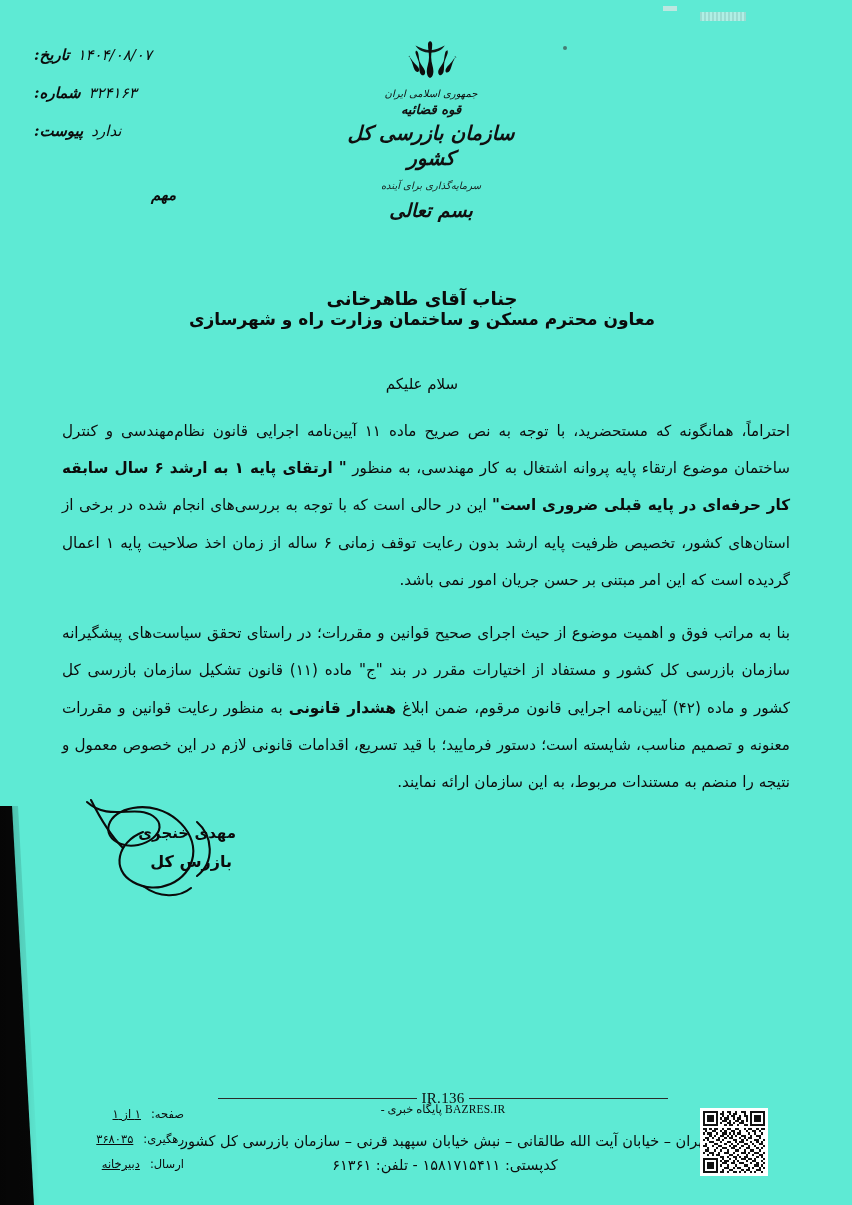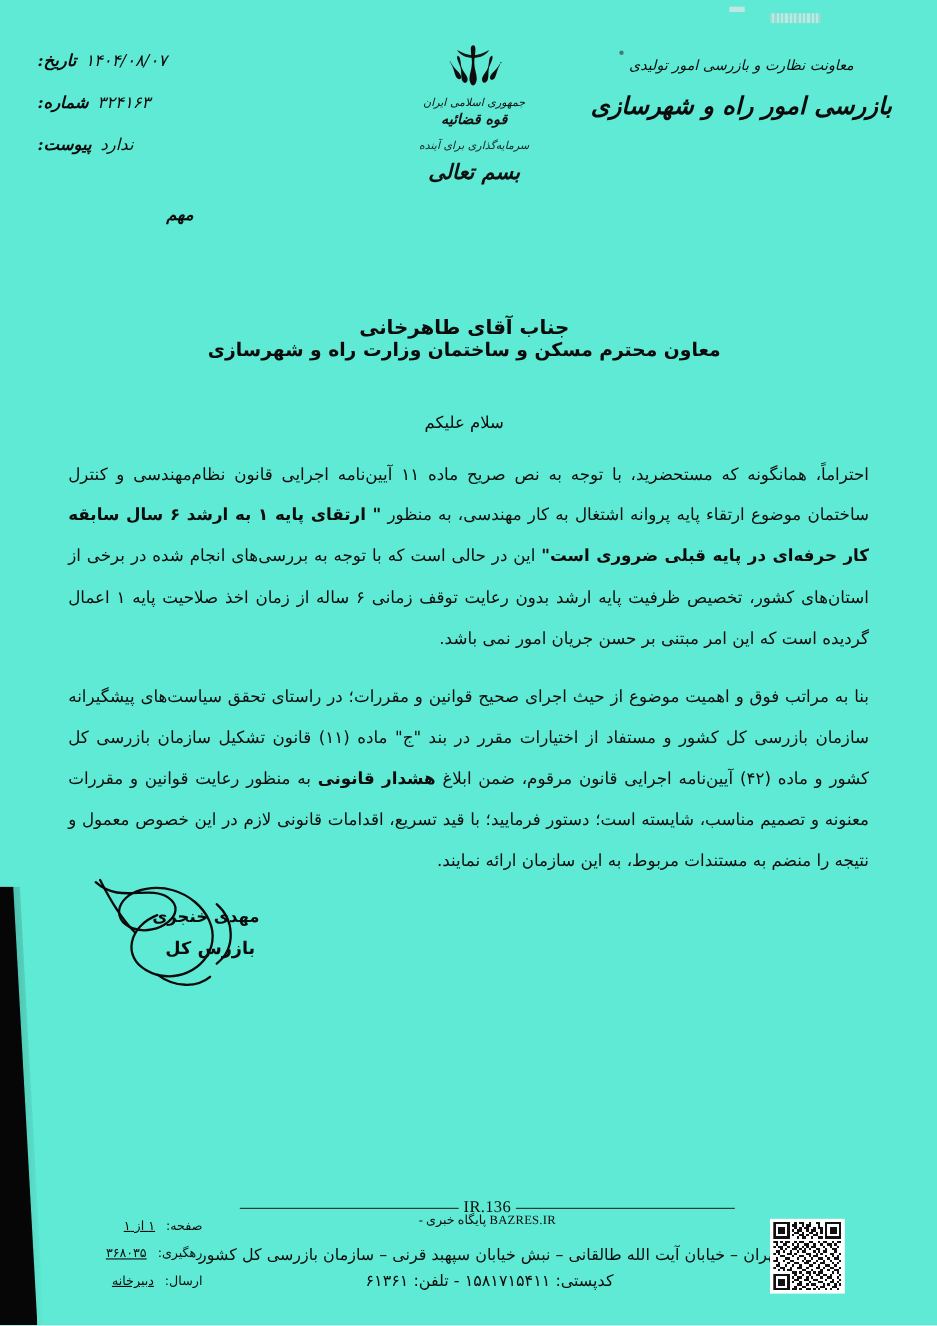--- a/index.html
+++ b/index.html
@@ -337,29 +337,26 @@
         <path d="M29 6 c1.6 0 2.4 1.6 2.4 4 0 5-1.2 9.4-1.2 14.6 0 6.4 2.6 11.4 2.6 16.2 0 4.4-2 7.6-3.8 7.6 -1.9 0-3.9-3.2-3.9-7.6 0-4.8 2.6-9.8 2.6-16.2 0-5.2-1.2-9.6-1.2-14.6 0-2.4 .9-4 2.5-4z"></path>
         <path d="M16 16 c1.4 0 2.3 1.3 2.3 3.3 0 3.6-1 6.6-1 9.6 0 4.4 2.9 8.5 2.9 12.4 0 2.6-1.5 4.6-3 4.6 -1.7 0-3.2-2-3.2-4.6 0-3.9 2.2-8 2.2-12.4 0-3-.8-6-.8-9.6 0-2 .7-3.3 2.1-3.3z" transform="rotate(-16 18 31)"></path>
         <path d="M44 16 c1.4 0 2.1 1.3 2.1 3.3 0 3.6-.8 6.6-.8 9.6 0 4.4 2.2 8.5 2.2 12.4 0 2.6-1.5 4.6-3.2 4.6 -1.5 0-3-2-3-4.6 0-3.9 2.9-8 2.9-12.4 0-3-1-6-1-9.6 0-2 .9-3.3 2.3-3.3z" transform="rotate(16 44 31)"></path>
         <path d="M8.5 22 c1.2 0 2 1.1 2 3 0 6 2.3 10.6 2.3 14.2 0 2.2-1.2 3.9-2.5 3.9 -1.4 0-2.6-1.7-2.6-3.9 0-3.6 2.2-8.2 2.2-14.2 0-1.9 .6-3 1.8-3z" transform="rotate(-30 10 33)"></path>
         <path d="M51.5 22 c1.2 0 1.8 1.1 1.8 3 0 6 2.2 10.6 2.2 14.2 0 2.2-1.2 3.9-2.6 3.9 -1.3 0-2.5-1.7-2.5-3.9 0-3.6 2.3-8.2 2.3-14.2 0-1.9 .8-3 1.9-3z" transform="rotate(30 52 33)"></path>
         <path d="M12 11 c6 3 11 5.5 17 5.5 6 0 11-2.5 17-5.5 -3 5-9 8.3-17 8.3 -8 0-14-3.3-17-8.3z" opacity=".95"></path>
       </g>
     </svg>
     <div class="lh-line lh-country">جمهوری اسلامی ایران</div>
     <div class="lh-line lh-branch">قوه قضائیه</div>
+    <div class="lh-line lh-org">سازمان بازرسی کل کشور</div>
     <div class="lh-line lh-slogan">سرمایه‌گذاری برای آینده</div>
     <div class="lh-line lh-basmala">بسم تعالی</div>
   </div>
 
   <div class="dept-dot"></div>
-  <div class="dept-block">
-    <div class="dept-sup">معاونت نظارت و بازرسی امور تولیدی</div>
-    <div class="dept-main">بازرسی امور راه و شهرسازی</div>
-  </div>
 
   <div class="addressee">
     <div class="addr-name">جناب آقای طاهرخانی</div>
     <div class="addr-title">معاون محترم مسکن و ساختمان وزارت راه و شهرسازی</div>
   </div>
 
   <div class="greeting">سلام علیکم</div>
 
   <div class="body-text">
     <p class="para"><span>احتراماً، همانگونه که مستحضرید، با توجه به نص صریح ماده ۱۱ آیین‌نامه اجرایی قانون نظام‌مهندسی و کنترل ساختمان موضوع ارتقاء پایه پروانه اشتغال به کار مهندسی، به منظور </span><span class="bold-q">" ارتقای پایه ۱ به ارشد ۶ سال سابقه کار حرفه‌ای در پایه قبلی ضروری است"</span><span> این در حالی است که با توجه به بررسی‌های انجام شده در برخی از استان‌های کشور، تخصیص ظرفیت پایه ارشد بدون رعایت توقف زمانی ۶ ساله از زمان اخذ صلاحیت پایه ۱ اعمال گردیده است که این امر مبتنی بر حسن جریان امور نمی باشد.</span></p>

